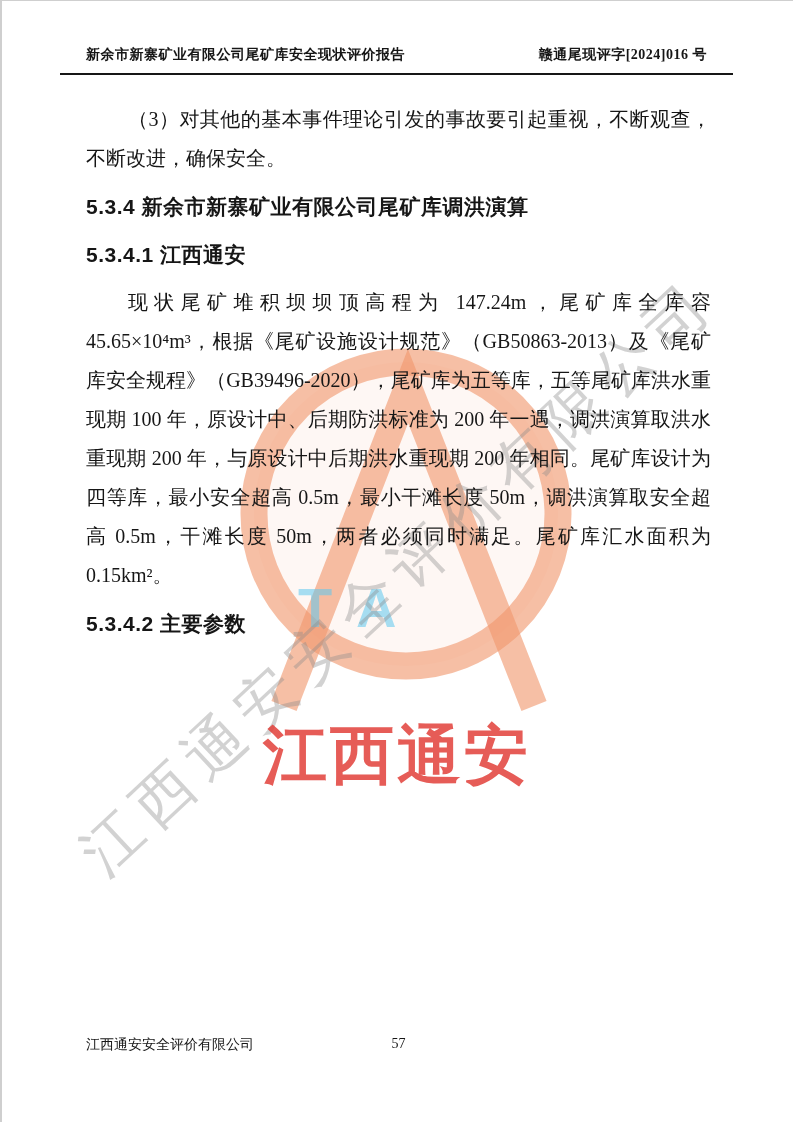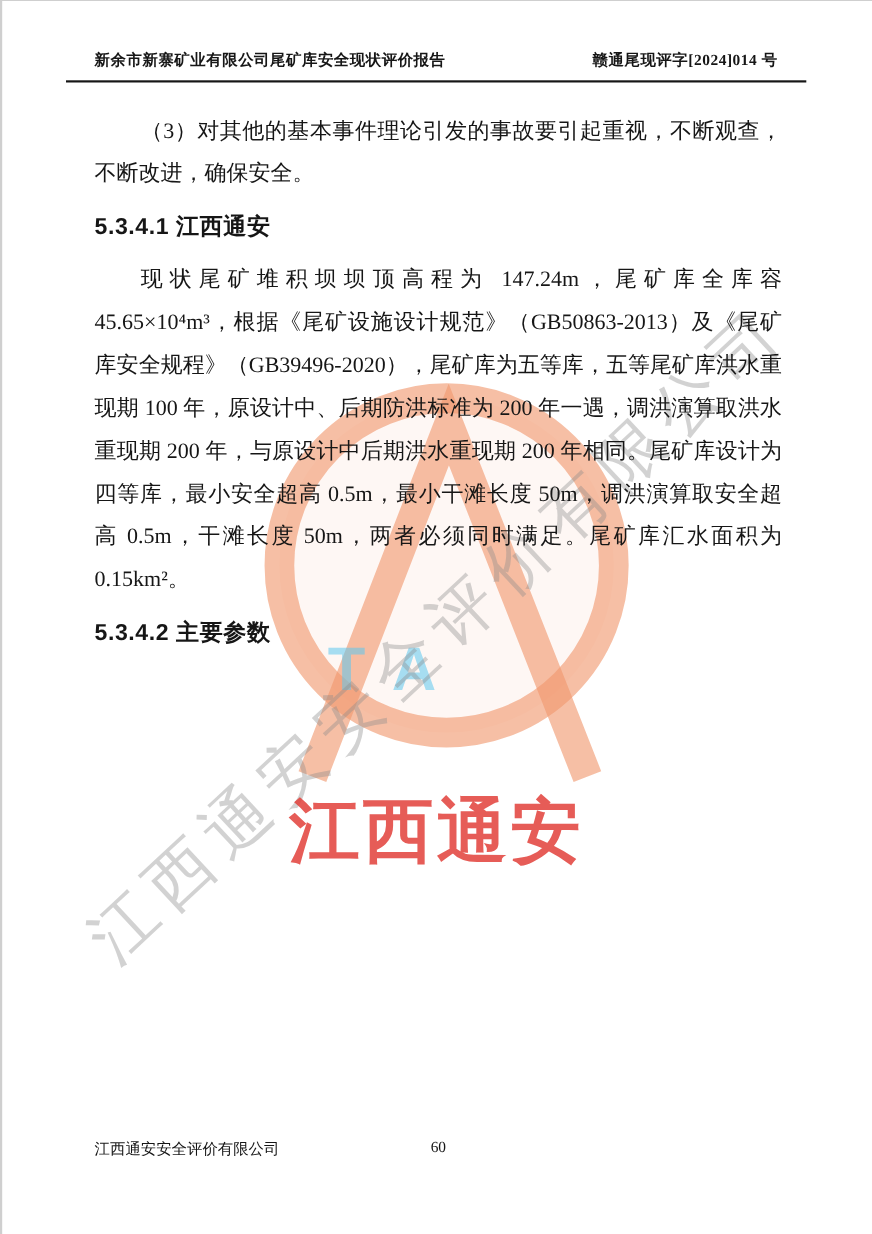--- a/index.html
+++ b/index.html
@@ -76,28 +76,29 @@
       <circle cx="174" cy="176" r="152" fill-opacity="0.12" stroke-opacity="0.62" stroke-width="27" fill="#f7bfa3" stroke="#f0986e"></circle>
       <path d="M52 368 L176 48 L302 368" fill="none" stroke-opacity="0.62" stroke-width="27" stroke-linejoin="miter" stroke="#f0986e"></path>
     </svg>
     <div class="wm-ta" style="color: rgb(95, 200, 239);">TA</div>
     <div class="wm-diag" style="color: rgb(140, 140, 140);">江西通安安全评价有限公司</div>
     <div class="wm-stamp" style="color: rgb(226, 64, 58);">江西通安</div>
   </div>
 
   <div class="header">
     <span>新余市新寨矿业有限公司尾矿库安全现状评价报告</span>
-    <span>赣通尾现评字[2024]014 号</span>
+    <span>赣通尾现评字[2024]016 号</span>
   </div>
 
   <div class="content">
     <p>（3）对其他的基本事件理论引发的事故要引起重视，不断观查，不断改进，确保安全。</p>
+    <h3 class="heading">5.3.4 新余市新寨矿业有限公司尾矿库调洪演算</h3>
     <h3 class="heading">5.3.4.1 江西通安</h3>
     <p>现状尾矿堆积坝坝顶高程为 147.24m，尾矿库全库容 45.65×10⁴m³，根据《尾矿设施设计规范》（GB50863-2013）及《尾矿库安全规程》（GB39496-2020），尾矿库为五等库，五等尾矿库洪水重现期 100 年，原设计中、后期防洪标准为 200 年一遇，调洪演算取洪水重现期 200 年，与原设计中后期洪水重现期 200 年相同。尾矿库设计为四等库，最小安全超高 0.5m，最小干滩长度 50m，调洪演算取安全超高 0.5m，干滩长度 50m，两者必须同时满足。尾矿库汇水面积为 0.15km²。</p>
     <h3 class="heading">5.3.4.2 主要参数</h3>
   </div>
 
   <div class="footer">
     <span>江西通安安全评价有限公司</span>
-    <span class="page-num">60</span>
+    <span class="page-num">57</span>
   </div>
 
 </div>
 
 </body></html>

